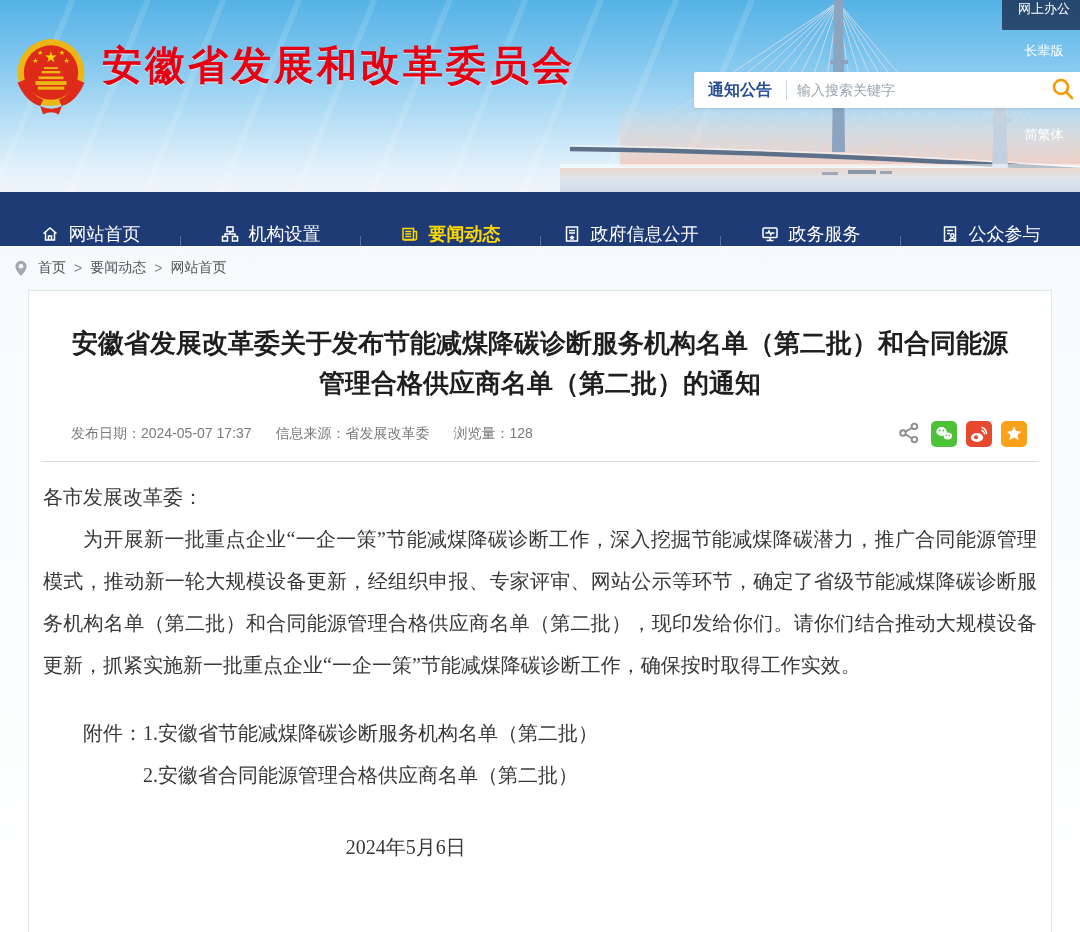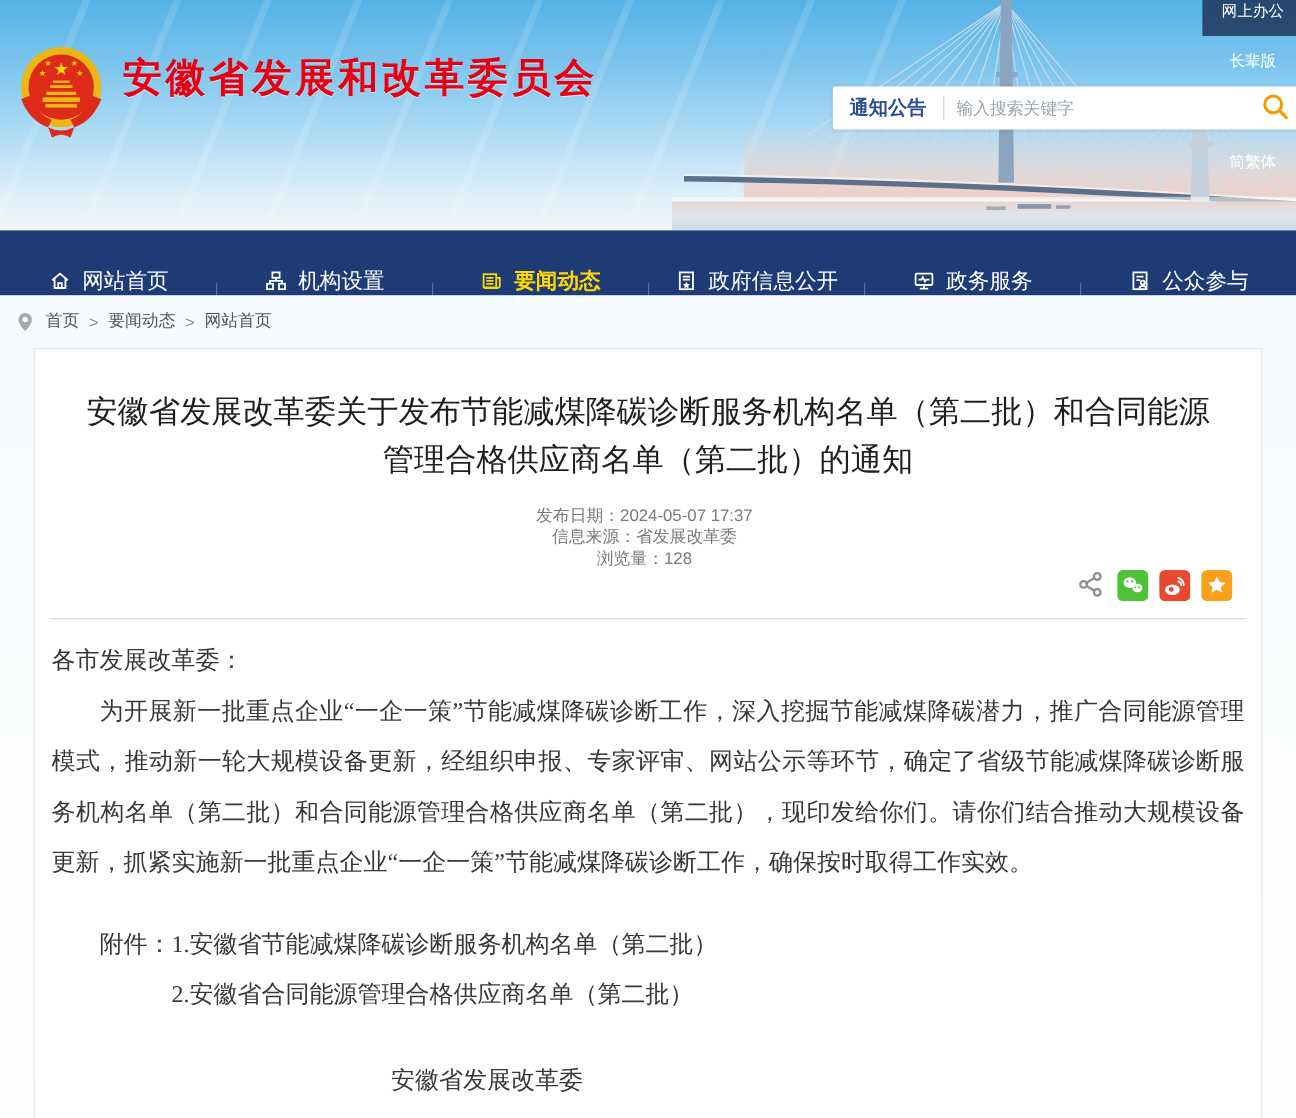--- a/index.html
+++ b/index.html
@@ -16,21 +16,21 @@
   .rays { position:absolute; top:0; left:0; width:760px; height:192px; opacity:.5;
     background:repeating-linear-gradient(112deg, rgba(255,255,255,0) 0 64px, rgba(255,255,255,.25) 64px 70px); }
   .bridge { position:absolute; top:0; right:0; }
   .topbar { position:absolute; top:0; right:0; height:30px; display:flex; align-items:center;
     gap:12px; padding:0 10px 0 16px; background:rgba(24,42,77,.78);flex-direction:column; }
   .topbar a { color:#fff; font-size:13px; text-decoration:none; white-space:nowrap; cursor:pointer; }
   .tsep { width:1px; height:13px; background:rgba(255,255,255,.45); }
 
   .logo-area { position:absolute; left:12px; top:36px; display:flex; align-items:flex-start; cursor:pointer; }
   .site-text { margin-left:12px; }
-  .site-title { font-size:33px; font-weight:bold; color:#e60012; letter-spacing:3px; line-height:58px;
+  .site-title { font-size:40px; font-weight:bold; color:#e60012; letter-spacing:3px; line-height:58px;
     text-shadow:0 1px 0 rgba(255,255,255,.6); }
   .site-url { margin-top:2px; text-align:center; font-size:17px; color:#8b9eae; letter-spacing:7px; }
 
   .search { position:absolute; top:72px; right:0; width:386px; height:36px; background:#fff;
     display:flex; align-items:center; border-radius:2px 0 0 2px; box-shadow:0 1px 3px rgba(30,60,100,.12); }
   .search-label { font-size:16px; font-weight:bold; color:#2a4e96; padding:0 14px; white-space:nowrap; cursor:pointer; }
   .sdiv { width:1px; height:20px; background:#ccd4dd; }
   .search input { flex:1; min-width:0; border:none; outline:none; height:32px; padding:0 10px;
     font-size:14px; color:#333; background:transparent; }
   .search input::placeholder { color:#9aa4ae; }
@@ -48,24 +48,24 @@
 
   
   .breadcrumb { position:absolute; top:246px; left:0; width:1080px; height:44px; display:flex;
     align-items:center; padding-left:12px; gap:8px; font-size:14px; color:#555; }
   .breadcrumb a { color:#555; text-decoration:none; cursor:pointer; }
   .bsep { color:#8a8a8a; }
 
   
   .content { position:absolute; top:290px; left:28px; width:1024px; height:642px; background:#fff;
     border:1px solid #e4e6ea; border-bottom:none; padding:26px 12px 0; }
-  .title { font-size:26px; line-height:40px; font-weight:normal; color:#1f1f1f; text-align:center;
+  .title { font-size:26px; line-height:40px; font-weight:bold; color:#1f1f1f; text-align:center;
     max-width:960px; margin:6px auto 18px; }
   .meta { display:flex; align-items:center; padding:0 12px 14px 30px; border-bottom:1px solid #dcdcdc;
-    font-size:14px; color:#7a7a7a;flex-direction:column; }
+    font-size:14px; color:#7a7a7a; }
   .meta-item { margin-right:24px; white-space:nowrap; }
   .share { margin-left:auto; display:flex; align-items:center; gap:9px; }
   .share-btn { border:none; background:transparent; padding:0; width:26px; height:26px; cursor:pointer; }
 
   .article-body { padding:14px 2px 0; font-family:"Liberation Serif","DejaVu Serif",serif;
     font-size:20px; line-height:42px; color:#383838; text-align:justify; }
   .para { text-indent:2em; }
   .attach1 { margin-top:26px; text-indent:2em; }
   .attach2 { text-indent:5em; }
   .signature { margin-top:30px; width:73%; text-align:center; }
@@ -283,17 +283,16 @@
       </button>
     </div>
   </div>
 
   <div class="article-body">
     <p class="salutation">各市发展改革委：</p>
     <p class="para">为开展新一批重点企业“一企一策”节能减煤降碳诊断工作，深入挖掘节能减煤降碳潜力，推广合同能源管理模式，推动新一轮大规模设备更新，经组织申报、专家评审、网站公示等环节，确定了省级节能减煤降碳诊断服务机构名单（第二批）和合同能源管理合格供应商名单（第二批），现印发给你们。请你们结合推动大规模设备更新，抓紧实施新一批重点企业“一企一策”节能减煤降碳诊断工作，确保按时取得工作实效。</p>
     <p class="attach1"><span>附件：</span><span>1.安徽省节能减煤降碳诊断服务机构名单（第二批）</span></p>
     <p class="attach2"><span>2.安徽省合同能源管理合格供应商名单（第二批）</span></p>
     <div class="signature">
-      <p>安徽省发展改革委</p>
       <p>2024年5月6日</p>
     </div>
   </div>
 </main>
 
 </body></html>

